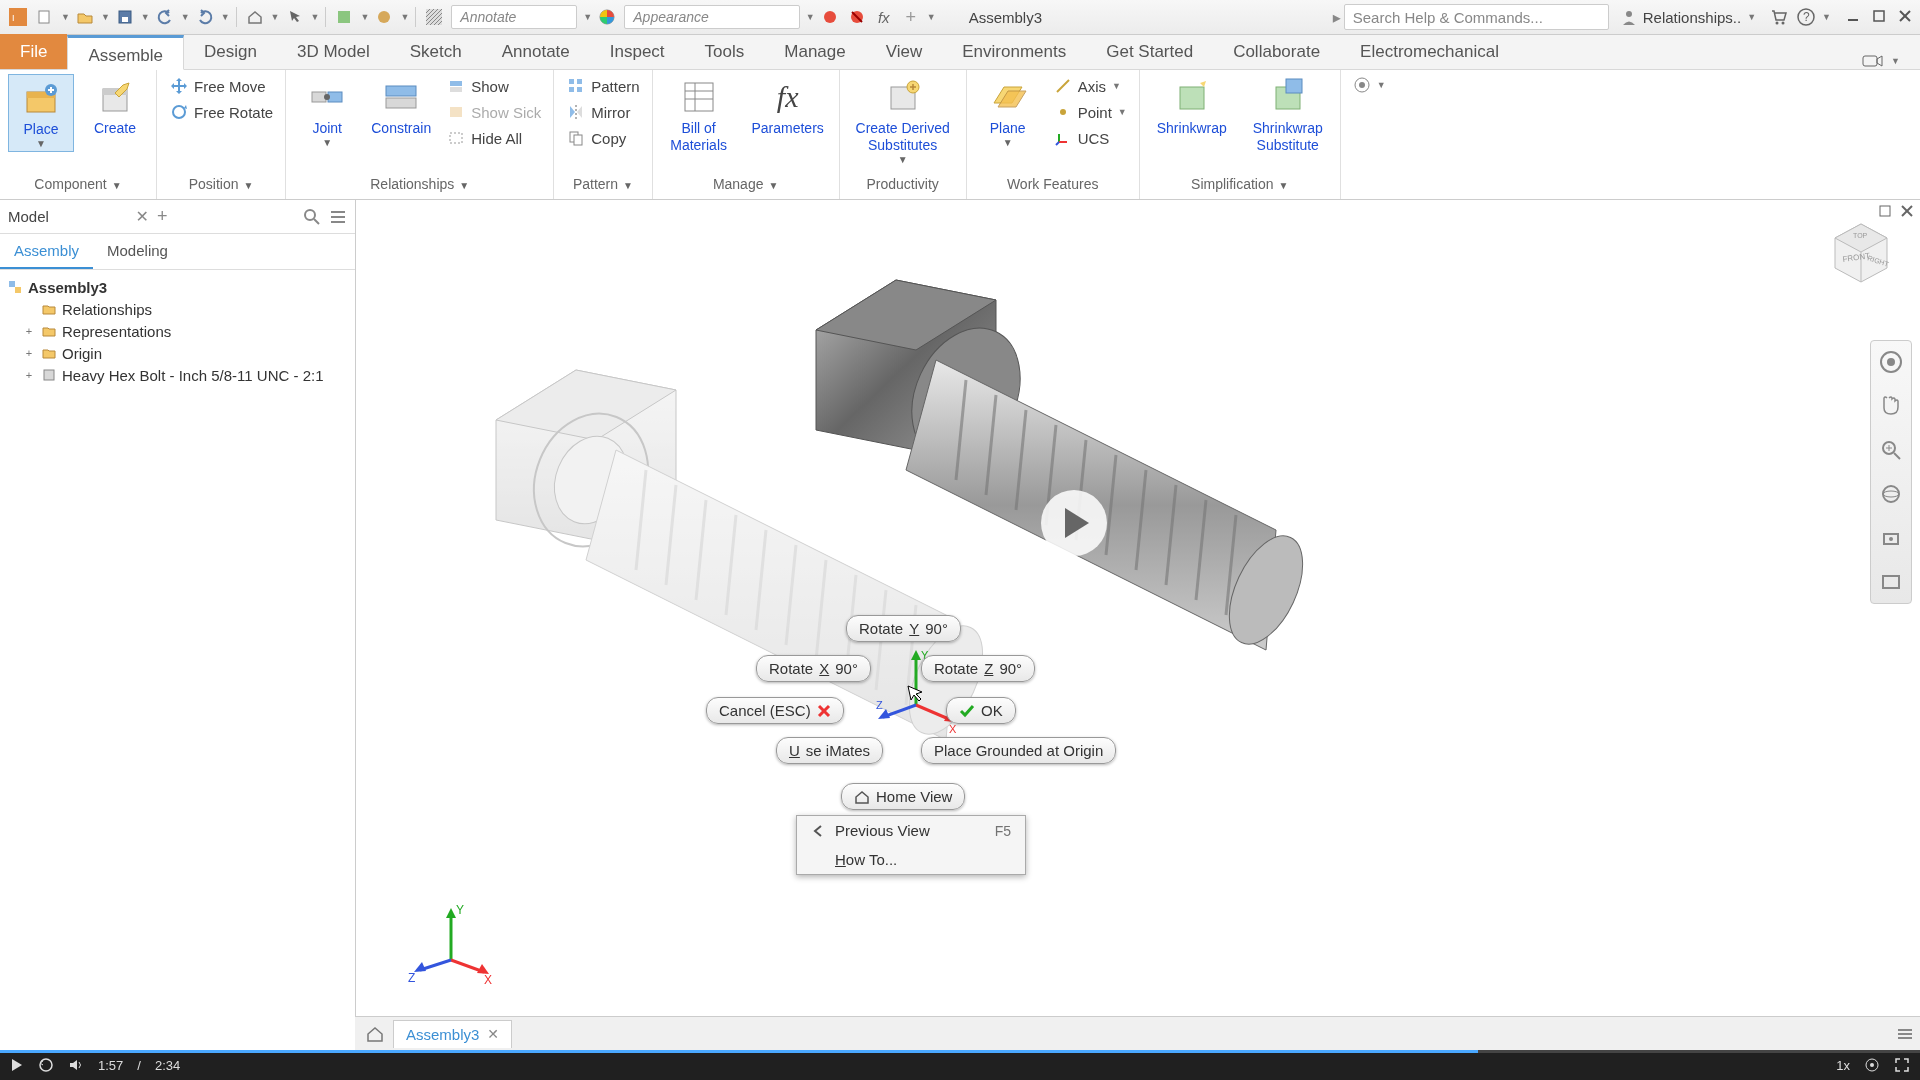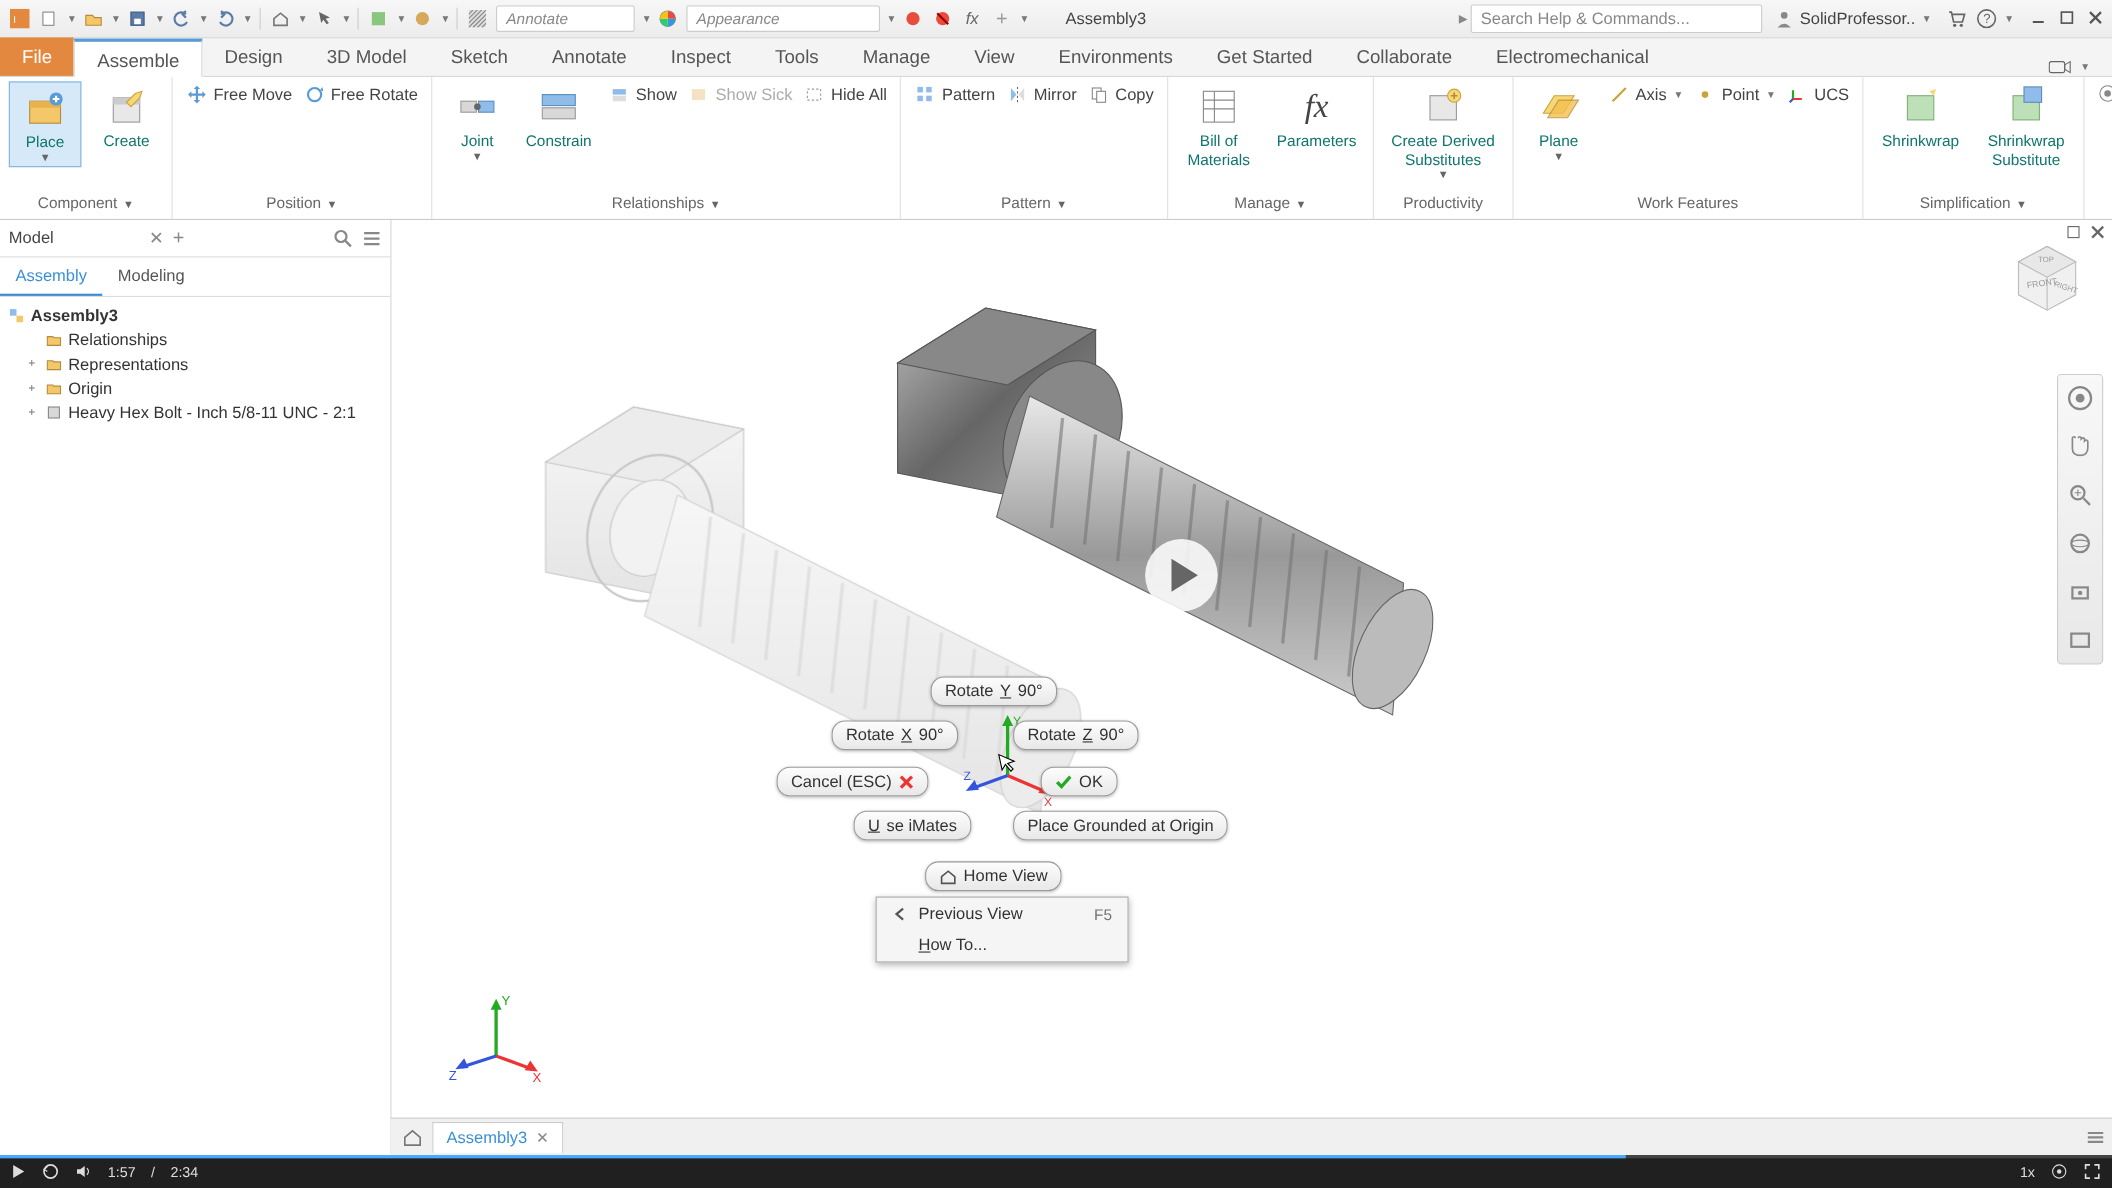--- a/index.html
+++ b/index.html
@@ -27,26 +27,26 @@
 .ribbon-extra { margin-left:auto; padding-right:20px; display:flex; align-items:center; gap:6px; }
 
 
 .ribbon { height:130px; background:#fff; border-bottom:1px solid #ccc; display:flex; }
 .panel { border-right:1px solid #e0e0e0; padding:4px 8px; display:flex; flex-direction:column; }
 .panel-body { flex:1; display:flex; align-items:flex-start; gap:8px; }
 .panel-foot { font-size:14px; color:#666; text-align:center; padding:3px 0; }
 .panel-foot .drop { font-size:10px; margin-left:5px; }
 .big-btn { display:flex; flex-direction:column; align-items:center; cursor:pointer; padding:2px; width:66px; }
 .big-btn .ico { width:42px; height:42px; display:flex; align-items:center; justify-content:center; }
-.big-btn .lbl { font-size:14px; color:#0f766e; text-align:center; line-height:1.2; margin-top:2px; }
+.big-btn .lbl { font-size:14px; color:#1d4ed8; text-align:center; line-height:1.2; margin-top:2px; }
 .big-btn .drop { font-size:10px; color:#666; }
 .sm-row { display:flex; align-items:center; gap:5px; cursor:pointer; padding:2px 4px; font-size:15px; color:#444; white-space:nowrap; }
 .sm-row.dis { opacity:0.45; }
 .sm-ico { width:20px; height:20px; display:inline-flex; align-items:center; justify-content:center; }
-.col { display:flex; gap:2px; }
+.col { display:flex; flex-direction:column; gap:2px; }
 
 
 .workspace { position:absolute; top:200px; left:0; right:0; bottom:30px; display:flex; }
 .browser { width:356px; background:#fff; border-right:1px solid #ccc; display:flex; flex-direction:column; }
 .browser-head { height:34px; border-bottom:1px solid #ddd; display:flex; align-items:center; padding:0 8px; gap:8px; }
 .browser-head .title { font-size:15px; color:#444; flex:1; }
 .browser-head .x { font-size:16px; color:#888; cursor:pointer; }
 .browser-head .plus { font-size:18px; color:#888; cursor:pointer; }
 .browser-head .search-ico { cursor:pointer; }
 .browser-head .menu-ico { cursor:pointer; }
@@ -212,21 +212,21 @@
     <span class="qat-drop">▼</span>
   <span class="qat-title">Assembly3</span>
   <span class="qat-spacer"></span>
   <span style="color:#888">▸</span>
   <span class="qat-search">Search Help &amp; Commands...</span>
   <span class="qat-user">
     <svg width="18" height="18">
         <circle cx="9" cy="6" r="3" fill="#888"></circle>
         <path d="M3 17 Q9 10 15 17" fill="#888"></path>
       </svg>
-    <span>SolidProfessor..</span>
+    <span>Relationships..</span>
       <span class="qat-drop">▼</span>
   </span>
   <span class="qat-icon">
       <svg width="18" height="18">
         <path d="M2 3h2l2 9h8l2-7H5" fill="none" stroke="#666" stroke-width="1.5"></path>
         <circle cx="7" cy="15" r="1.5" fill="#666"></circle>
         <circle cx="13" cy="15" r="1.5" fill="#666"></circle>
       </svg>
     </span>
   <span class="qat-icon">

